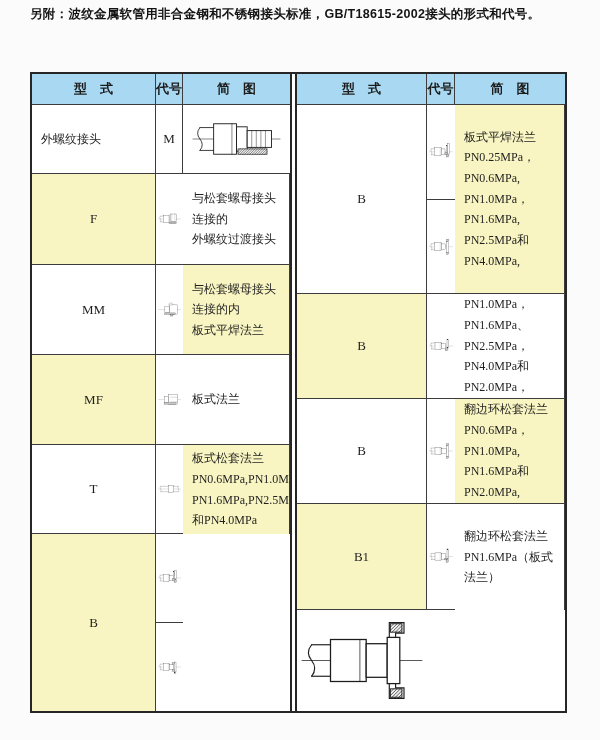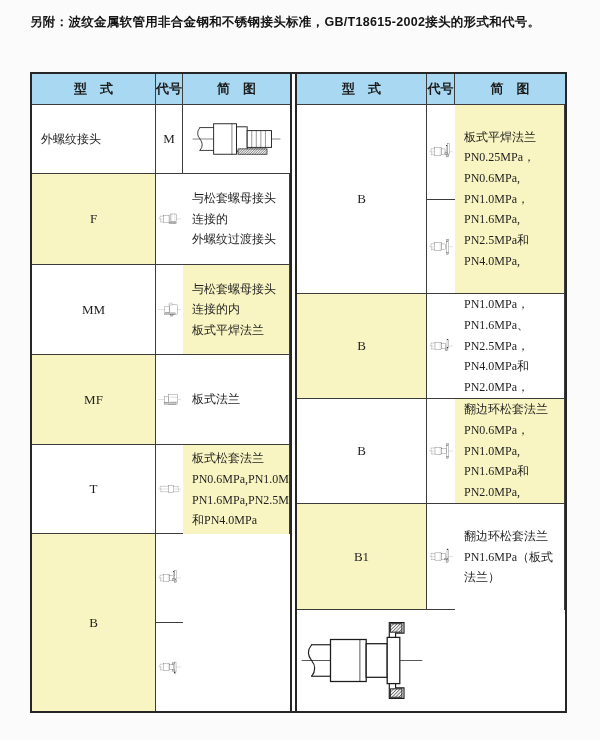--- a/index.html
+++ b/index.html
@@ -4,21 +4,21 @@
 <style>
   html,body{margin:0;padding:0;}
   body{
     width:600px;height:740px;position:relative;
     background:#fbfbfc;
     font-family:"Liberation Serif","DejaVu Serif",serif;
     color:#1f1f1f;
     -webkit-font-smoothing:antialiased;
   }
   .title{
-    position:absolute;left:30px;top:14px;width:545px;
+    position:absolute;left:30px;top:6px;width:545px;
     font-family:"Liberation Sans","DejaVu Sans",sans-serif;
     font-weight:700;font-size:12.5px;letter-spacing:.3px;color:#141414;
   }
   .tablewrap{
     position:absolute;left:30px;top:57px;width:537px;height:641px;
     border:2px solid #262626;background:#fff;
     display:flex;box-sizing:border-box;margin-top:15px;
   }
   .half{box-sizing:border-box;height:100%;}
   .half.lhalf{width:260px;border-right:2px solid #262626;}

